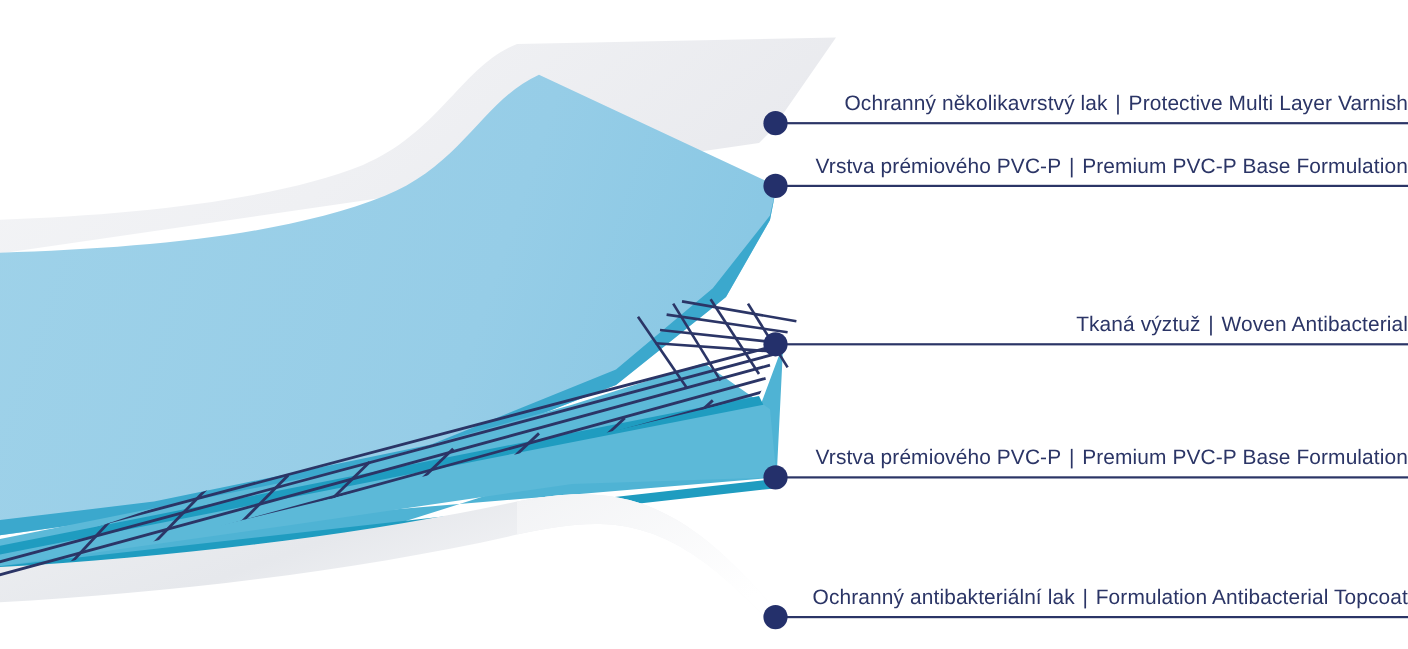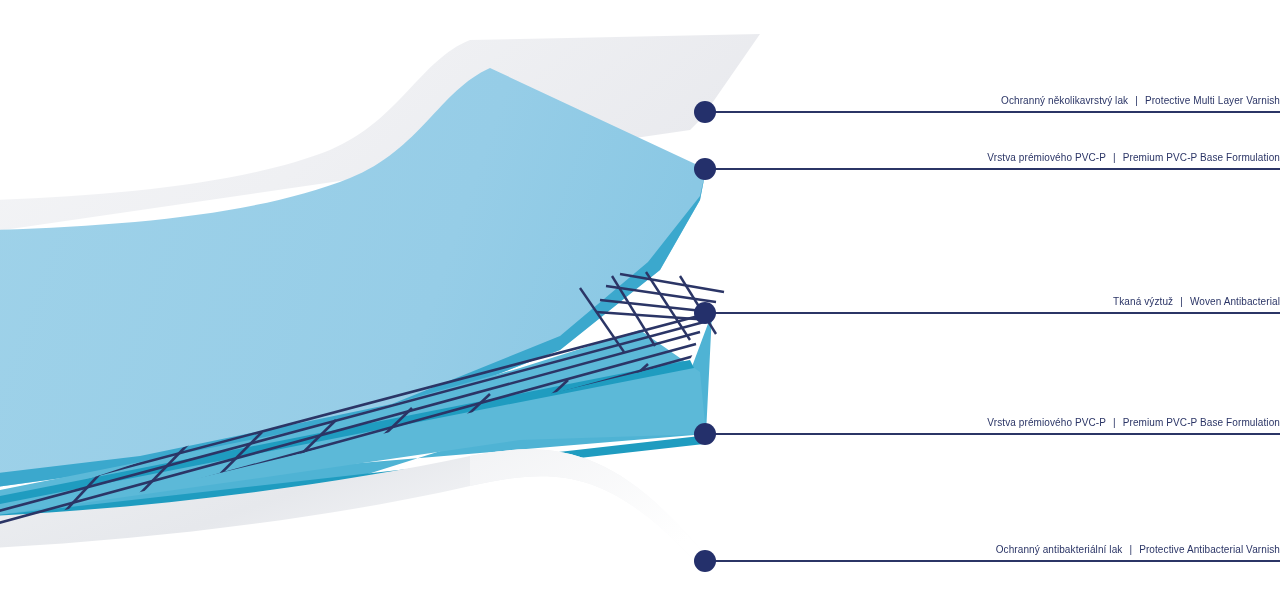--- a/index.html
+++ b/index.html
@@ -31,21 +31,21 @@
     top:-11px;
     width:22px;height:22px;
     border-radius:50%;
     background:#24306b;
   }
   .callout .lbl{
     position:absolute;
     right:0;
     bottom:6px;
     white-space:nowrap;
-    font-size:10px;
+    font-size:19px;
     color:#2b3566;
     letter-spacing:0.1px;
   }
   .callout .sep{
     display:inline-block;
     padding:0 7px;
     color:#2b3566;
   }
 </style>
 </head>
@@ -152,16 +152,16 @@
 
   <div class="callout" style="top:434px">
     <div class="rule"></div>
     <div class="dot"></div>
     <div class="lbl"><span>Vrstva prémiového PVC-P</span><span class="sep">|</span><span>Premium PVC-P Base Formulation</span></div>
   </div>
 
   <div class="callout" style="top:561px">
     <div class="rule"></div>
     <div class="dot"></div>
-    <div class="lbl"><span>Ochranný antibakteriální lak</span><span class="sep">|</span><span>Protective Antibacterial Varnish</span></div>
+    <div class="lbl"><span>Ochranný antibakteriální lak</span><span class="sep">|</span><span>Formulation Antibacterial Topcoat</span></div>
   </div>
 
 </div>
 
 </body></html>

